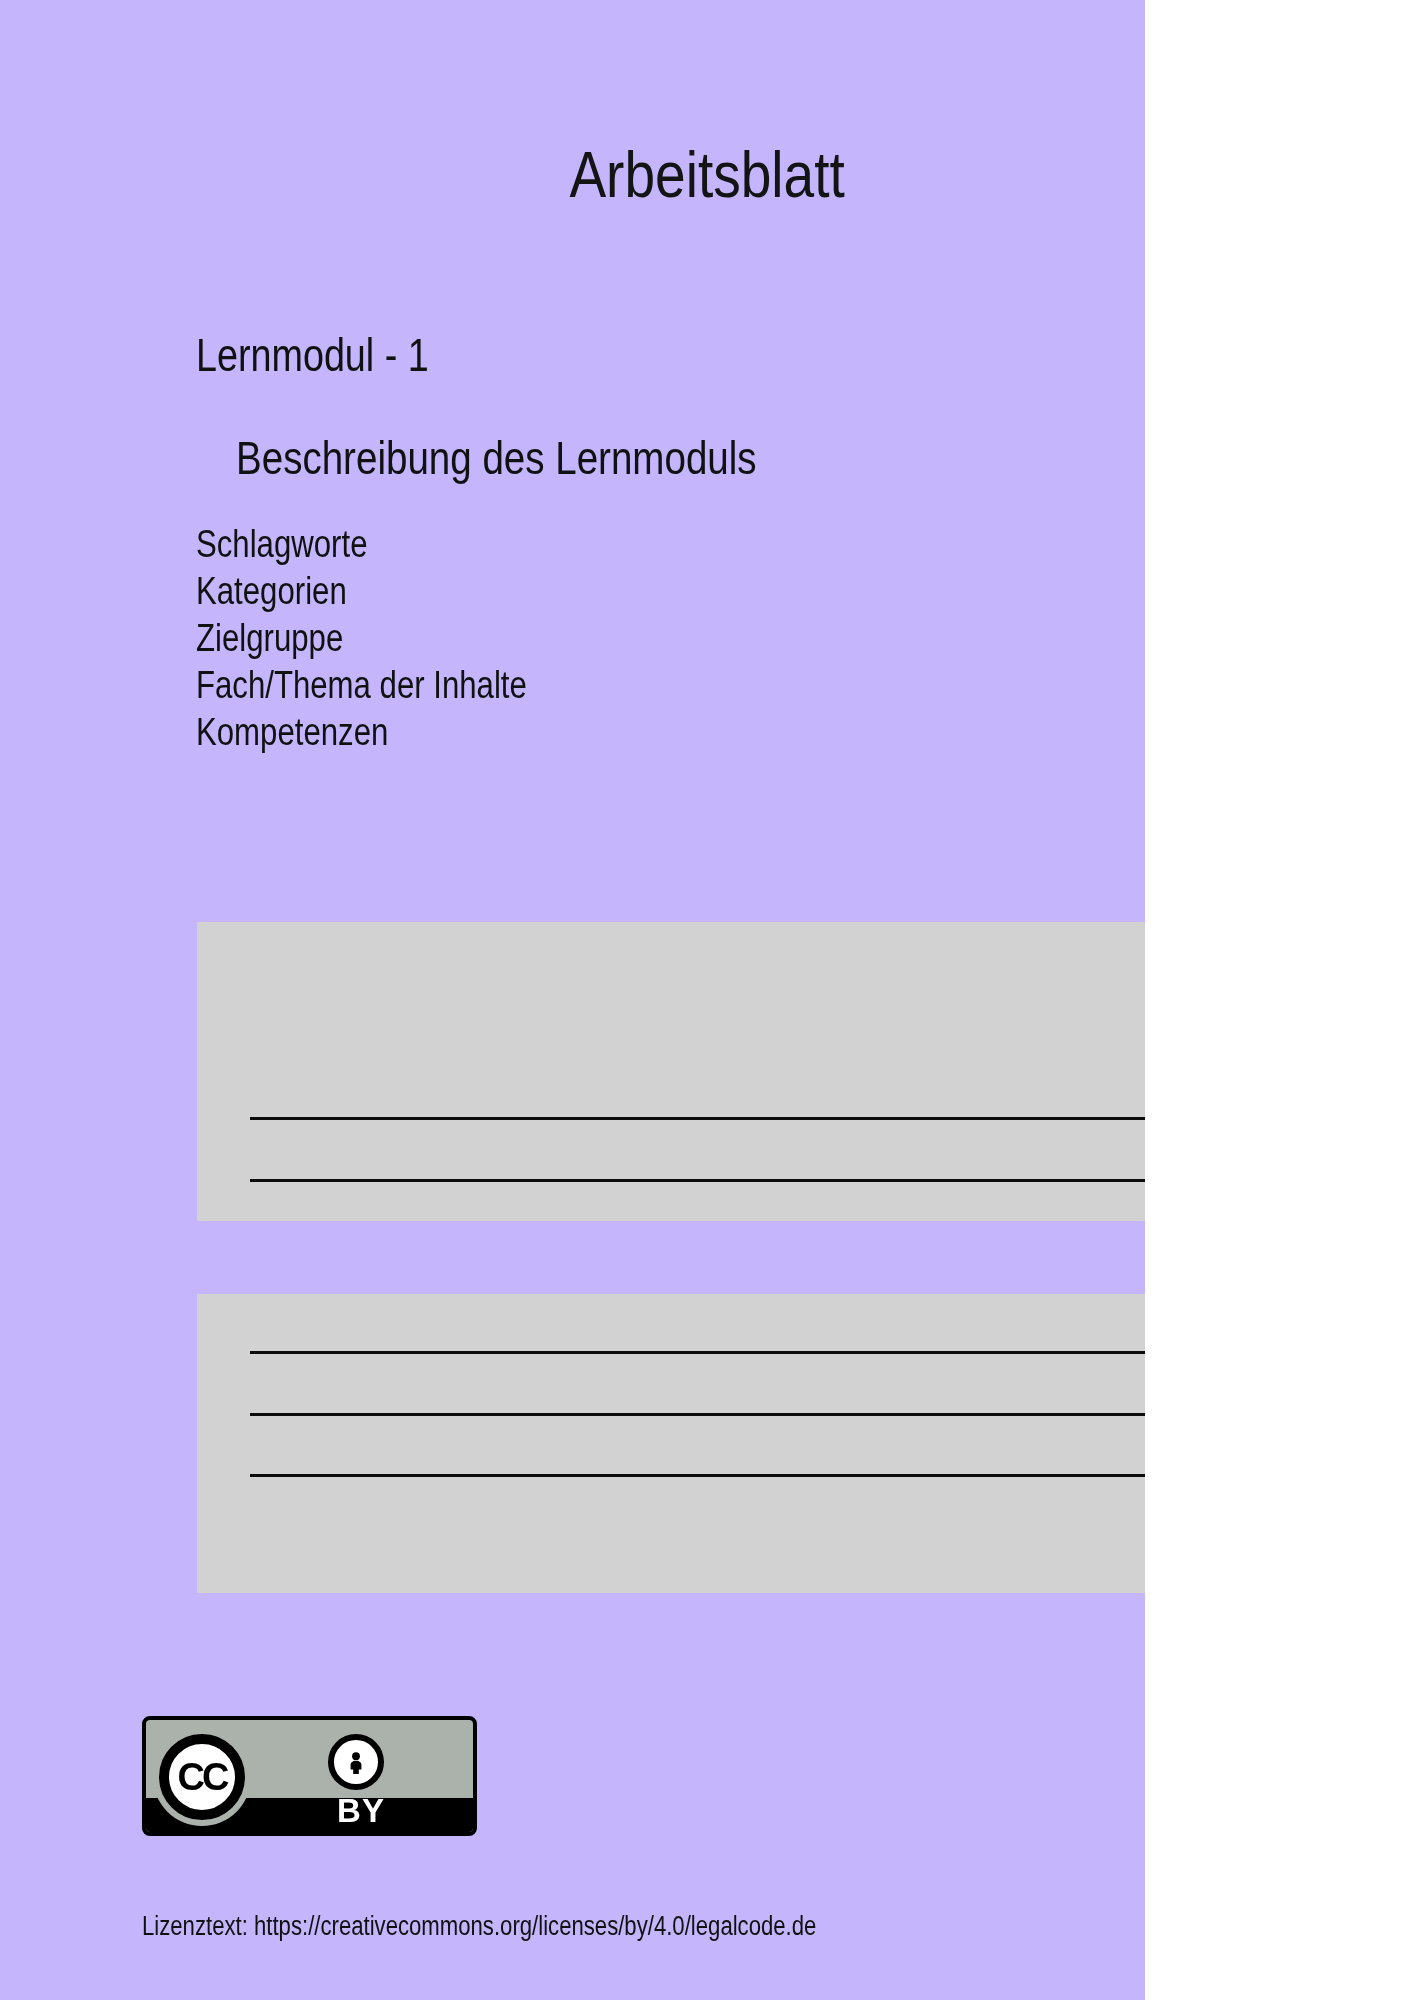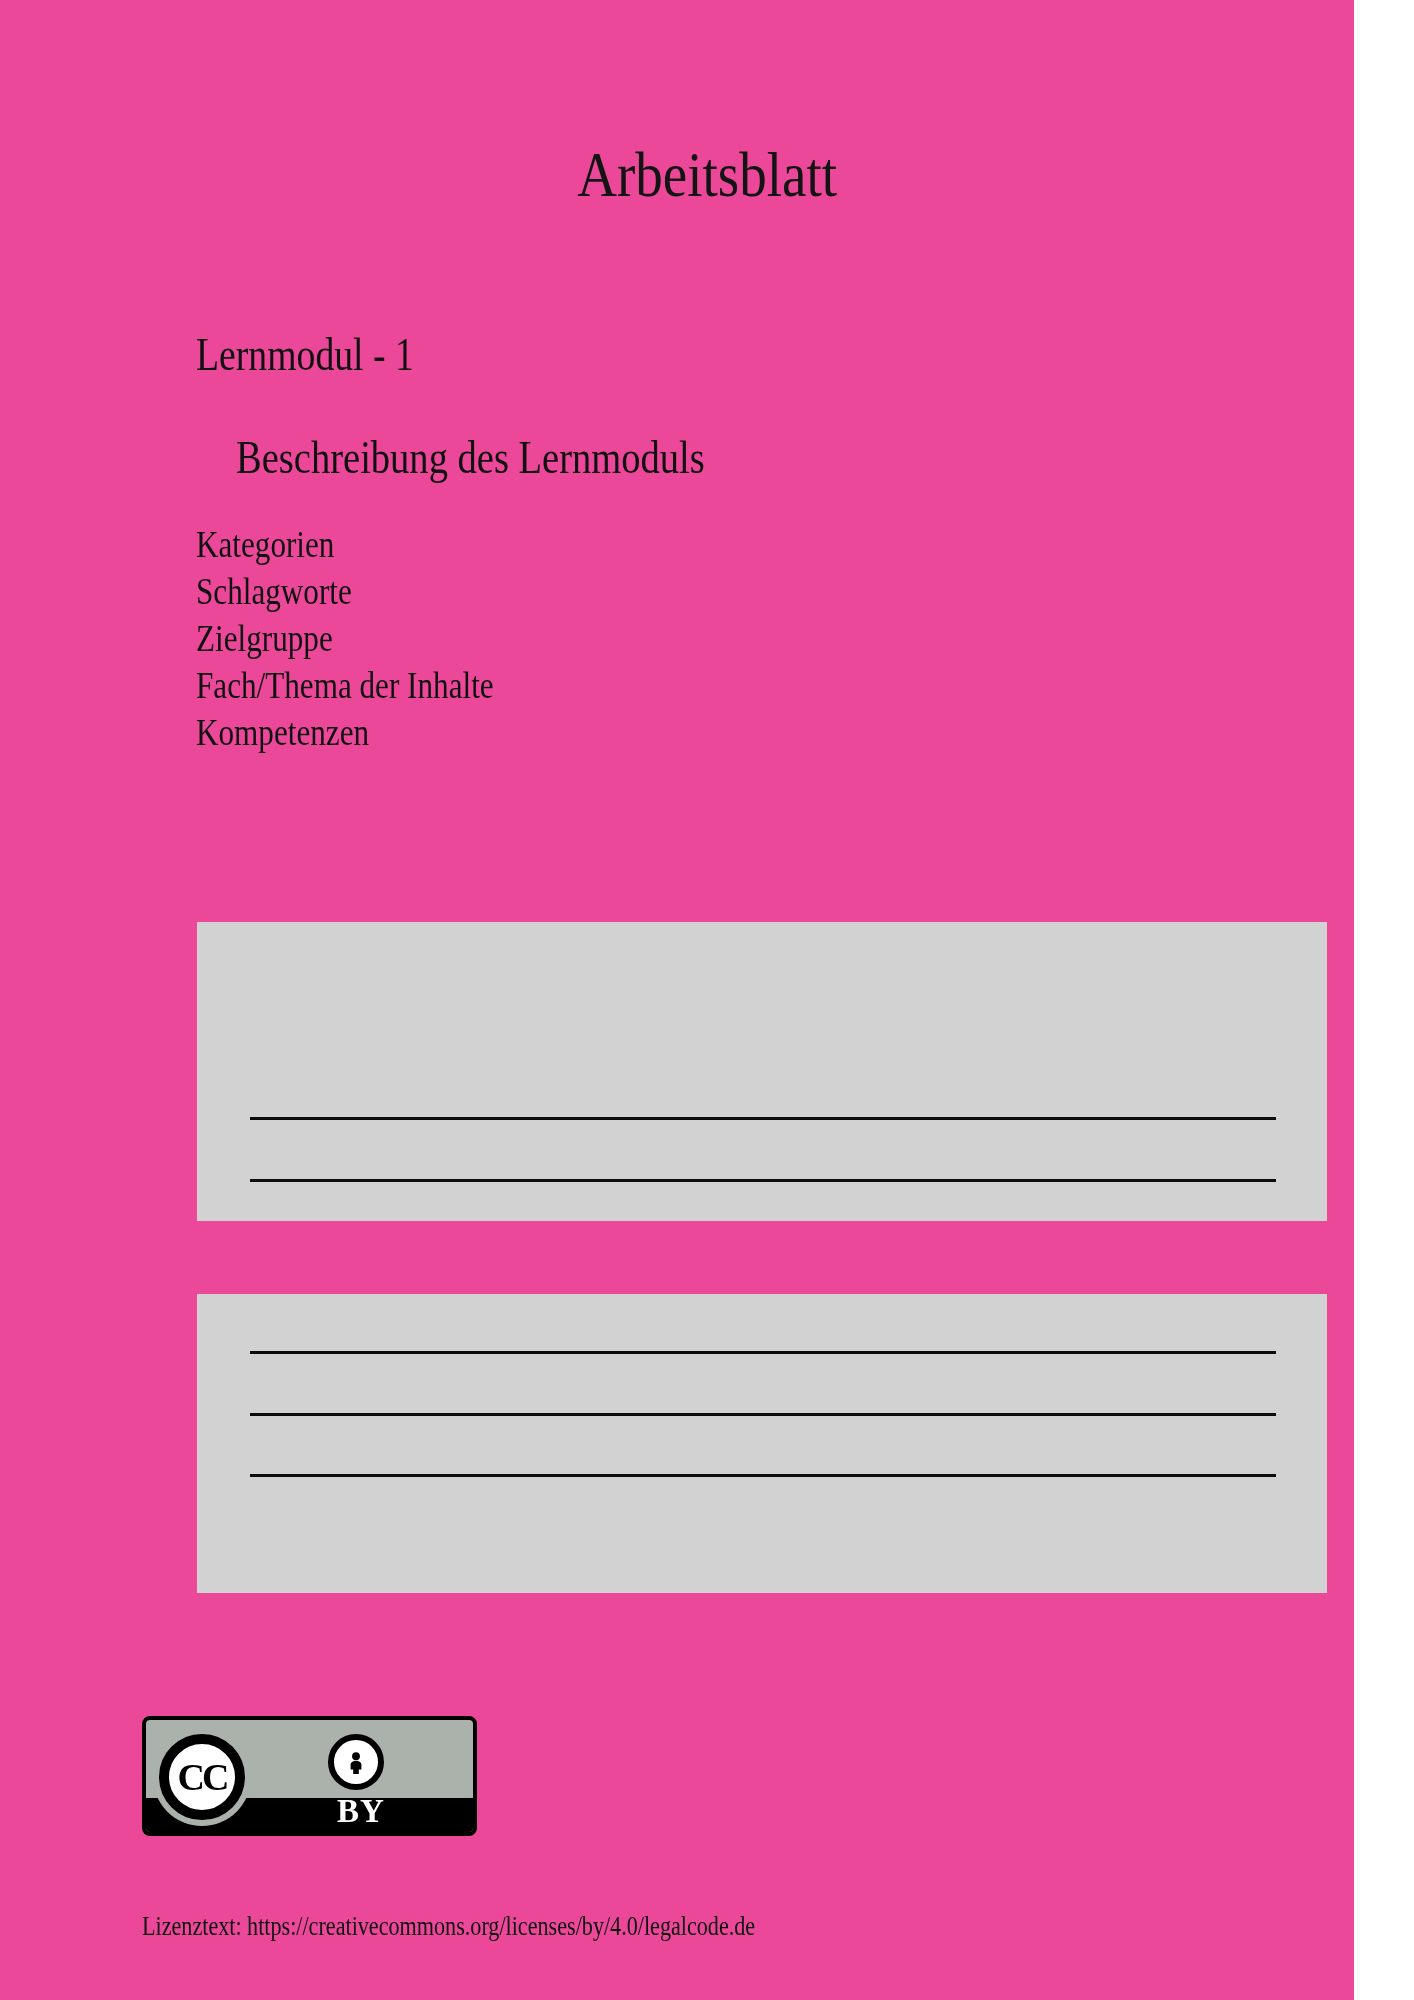--- a/index.html
+++ b/index.html
@@ -1,21 +1,21 @@
 <!DOCTYPE html>
 <html><head>
 <meta charset="utf-8">
 <style>
   html, body { margin: 0; padding: 0; background: #ffffff; }
   .page {
     position: relative;
-    width: 1354px;
+    width: 1145px;
     height: 2000px;
-    background: #ec4899;
-    font-family: Liberation Serif, serif;
+    background: #c4b5fd;
+    font-family: Liberation Sans, sans-serif;
     color: #111111;
     overflow: hidden;
   }
   
   .cx { display: inline-block; transform: scaleX(0.82); transform-origin: 0 50%; white-space: nowrap; }
 
   .doc-title {
     position: absolute;
     top: 138px; left: 0;
     width: 1414px;
@@ -142,22 +142,22 @@
 
   <div class="module-heading">
     <span class="cx">Lernmodul - 1</span>
   </div>
 
   <div class="module-description">
     <span class="cx">Beschreibung des Lernmoduls</span>
   </div>
 
   <ul class="meta-list">
+    <li><span class="cx">Schlagworte</span></li>
     <li><span class="cx">Kategorien</span></li>
-    <li><span class="cx">Schlagworte</span></li>
     <li><span class="cx">Zielgruppe</span></li>
     <li><span class="cx">Fach/Thema der Inhalte</span></li>
     <li><span class="cx">Kompetenzen</span></li>
   </ul>
 
   <div class="answer-box answer-box-1">
     <div class="writing-line b1-l1"></div>
     <div class="writing-line b1-l2"></div>
   </div>
 

